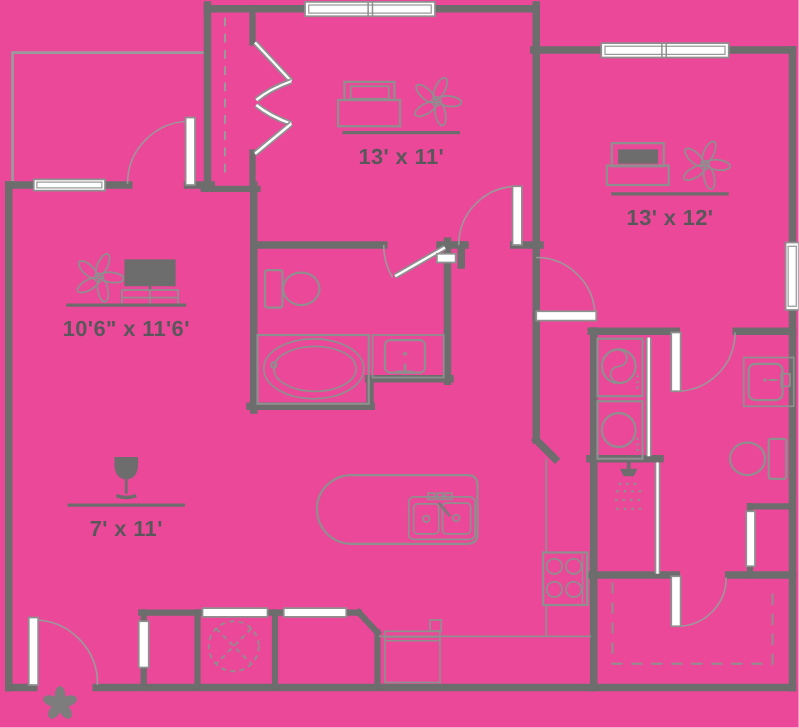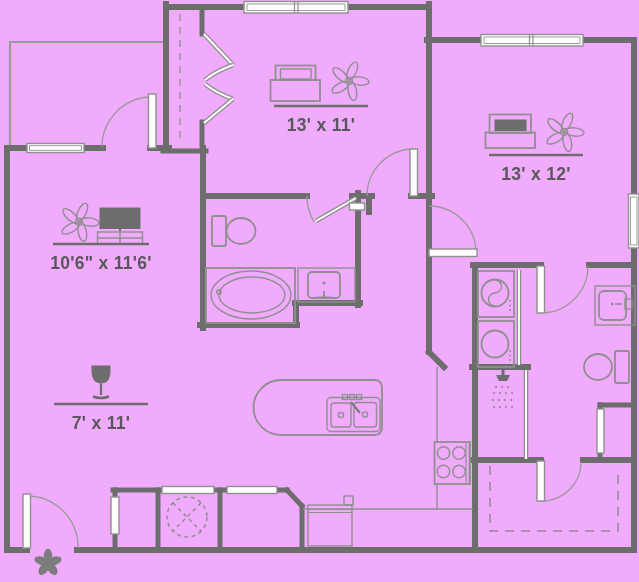--- a/index.html
+++ b/index.html
@@ -1,16 +1,16 @@
 <!DOCTYPE html>
 <html><head>
 <meta charset="utf-8">
 <style>
   html,body{margin:0;padding:0;background:#ffffff;}
-  .stage{width:639px;height:582px;position:relative;background:#f0abfc;overflow:hidden;text-align:center;}
+  .stage{width:639px;height:582px;position:relative;background:#ec4899;overflow:hidden;text-align:center;}
   svg{display:block;}
   .w  {stroke:#6d6d6d;stroke-width:6;fill:none;stroke-linecap:square;}
   .w5 {stroke:#6d6d6d;stroke-width:5;fill:none;stroke-linecap:square;}
   .tn {stroke:#8f8f8f;stroke-width:1.8;fill:none;}
   .tn2{stroke:#8f8f8f;stroke-width:1.4;fill:none;}
   .lt {stroke:#9a9a9a;stroke-width:2.2;fill:none;}
   .dbl{stroke:#8f8f8f;stroke-width:4.6;fill:none;}
   .dblw{stroke:#ffffff;stroke-width:1.9;fill:none;}
   .winr{fill:#ffffff;stroke:#8f8f8f;stroke-width:1.4;}
   .leaf{fill:#ffffff;stroke:#8f8f8f;stroke-width:1.4;}

